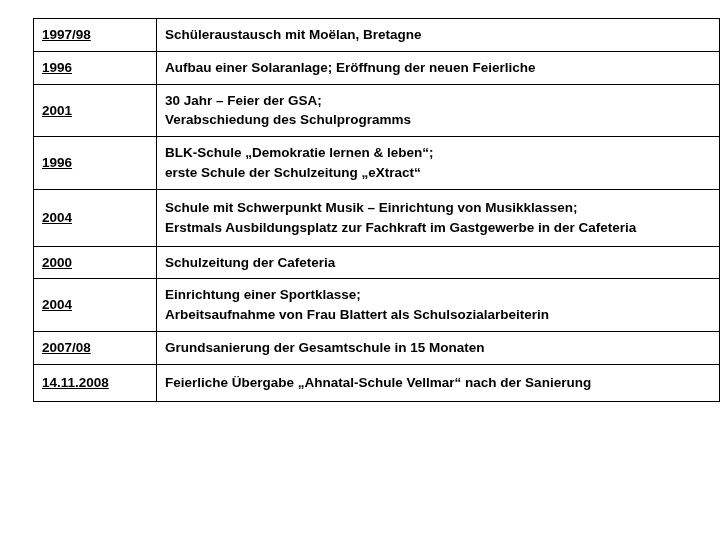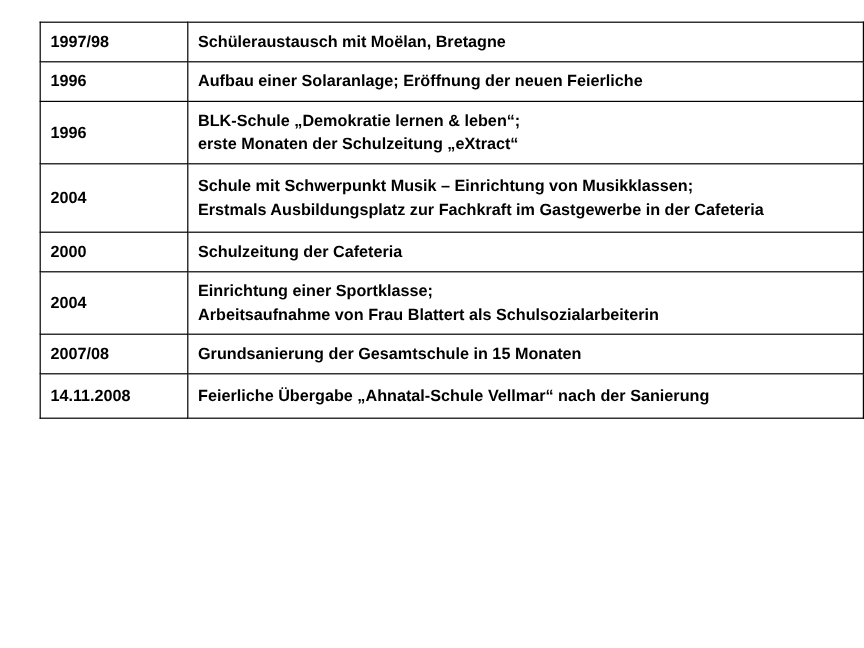--- a/index.html
+++ b/index.html
@@ -32,20 +32,21 @@
     border: 1px solid #000000;
     vertical-align: middle;
     font-size: 13.5px;
     font-weight: bold;
     line-height: 1.32;
     padding: 7px 6px 7px 8px;
   }
   .col-year {
     width: 108px;
     white-space: nowrap;
+    text-decoration: underline;
   }
   .col-event {
     width: 548px;
   }
   .event-line {
     display: block;
   }
   .event-line + .event-line {
     margin-top: 2px;
   }
@@ -75,26 +76,33 @@
         </td>
       </tr>
 
       <tr>
         <td class="col-year">1996</td>
         <td class="col-event">
           <span class="event-line">Aufbau einer Solaranlage; Eröffnung der neuen Feierliche</span>
         </td>
       </tr>
 
+      <tr>
+        <td class="col-year year-top">2001</td>
+        <td class="col-event">
+          <span class="event-line">30 Jahr – Feier der GSA;</span>
+          <span class="event-line">Verabschiedung des Schulprogramms</span>
+        </td>
+      </tr>
 
       <tr>
         <td class="col-year year-top">1996</td>
         <td class="col-event">
           <span class="event-line">BLK-Schule „Demokratie lernen &amp; leben“;</span>
-          <span class="event-line">erste Monaten der Schulzeitung „eXtract“</span>
+          <span class="event-line">erste Schule der Schulzeitung „eXtract“</span>
         </td>
       </tr>
 
       <tr class="row-tall">
         <td class="col-year year-top">2004</td>
         <td class="col-event">
           <span class="event-line">Schule mit Schwerpunkt Musik – Einrichtung von Musikklassen;</span>
           <span class="event-line gap">Erstmals Ausbildungsplatz zur Fachkraft im Gastgewerbe in der Cafeteria</span>
         </td>
       </tr>

